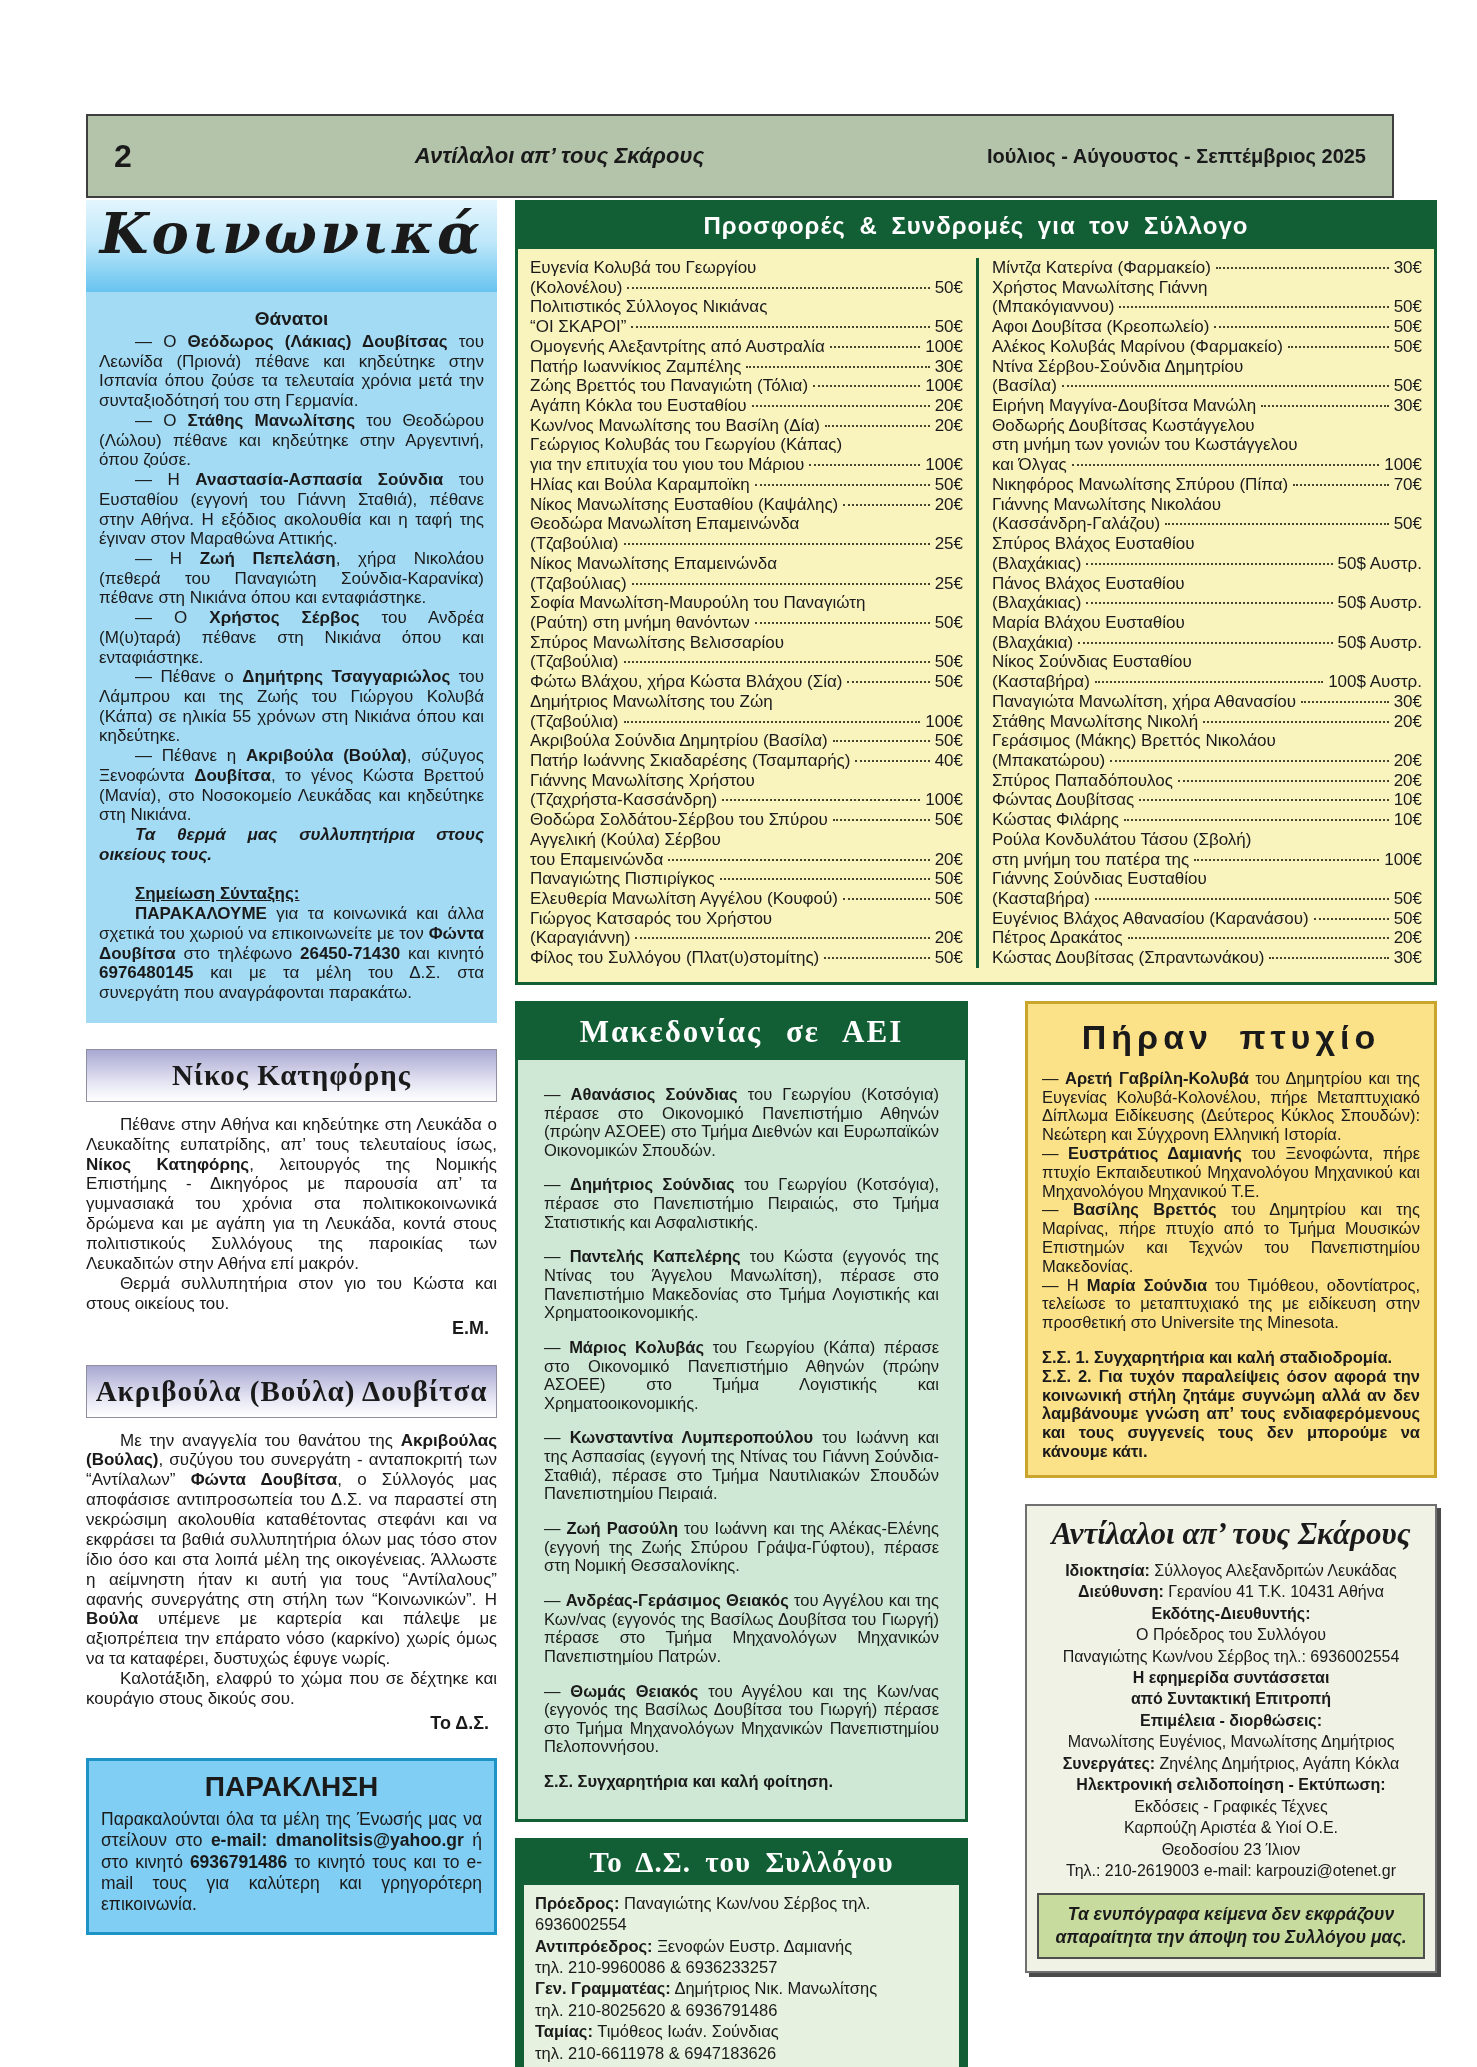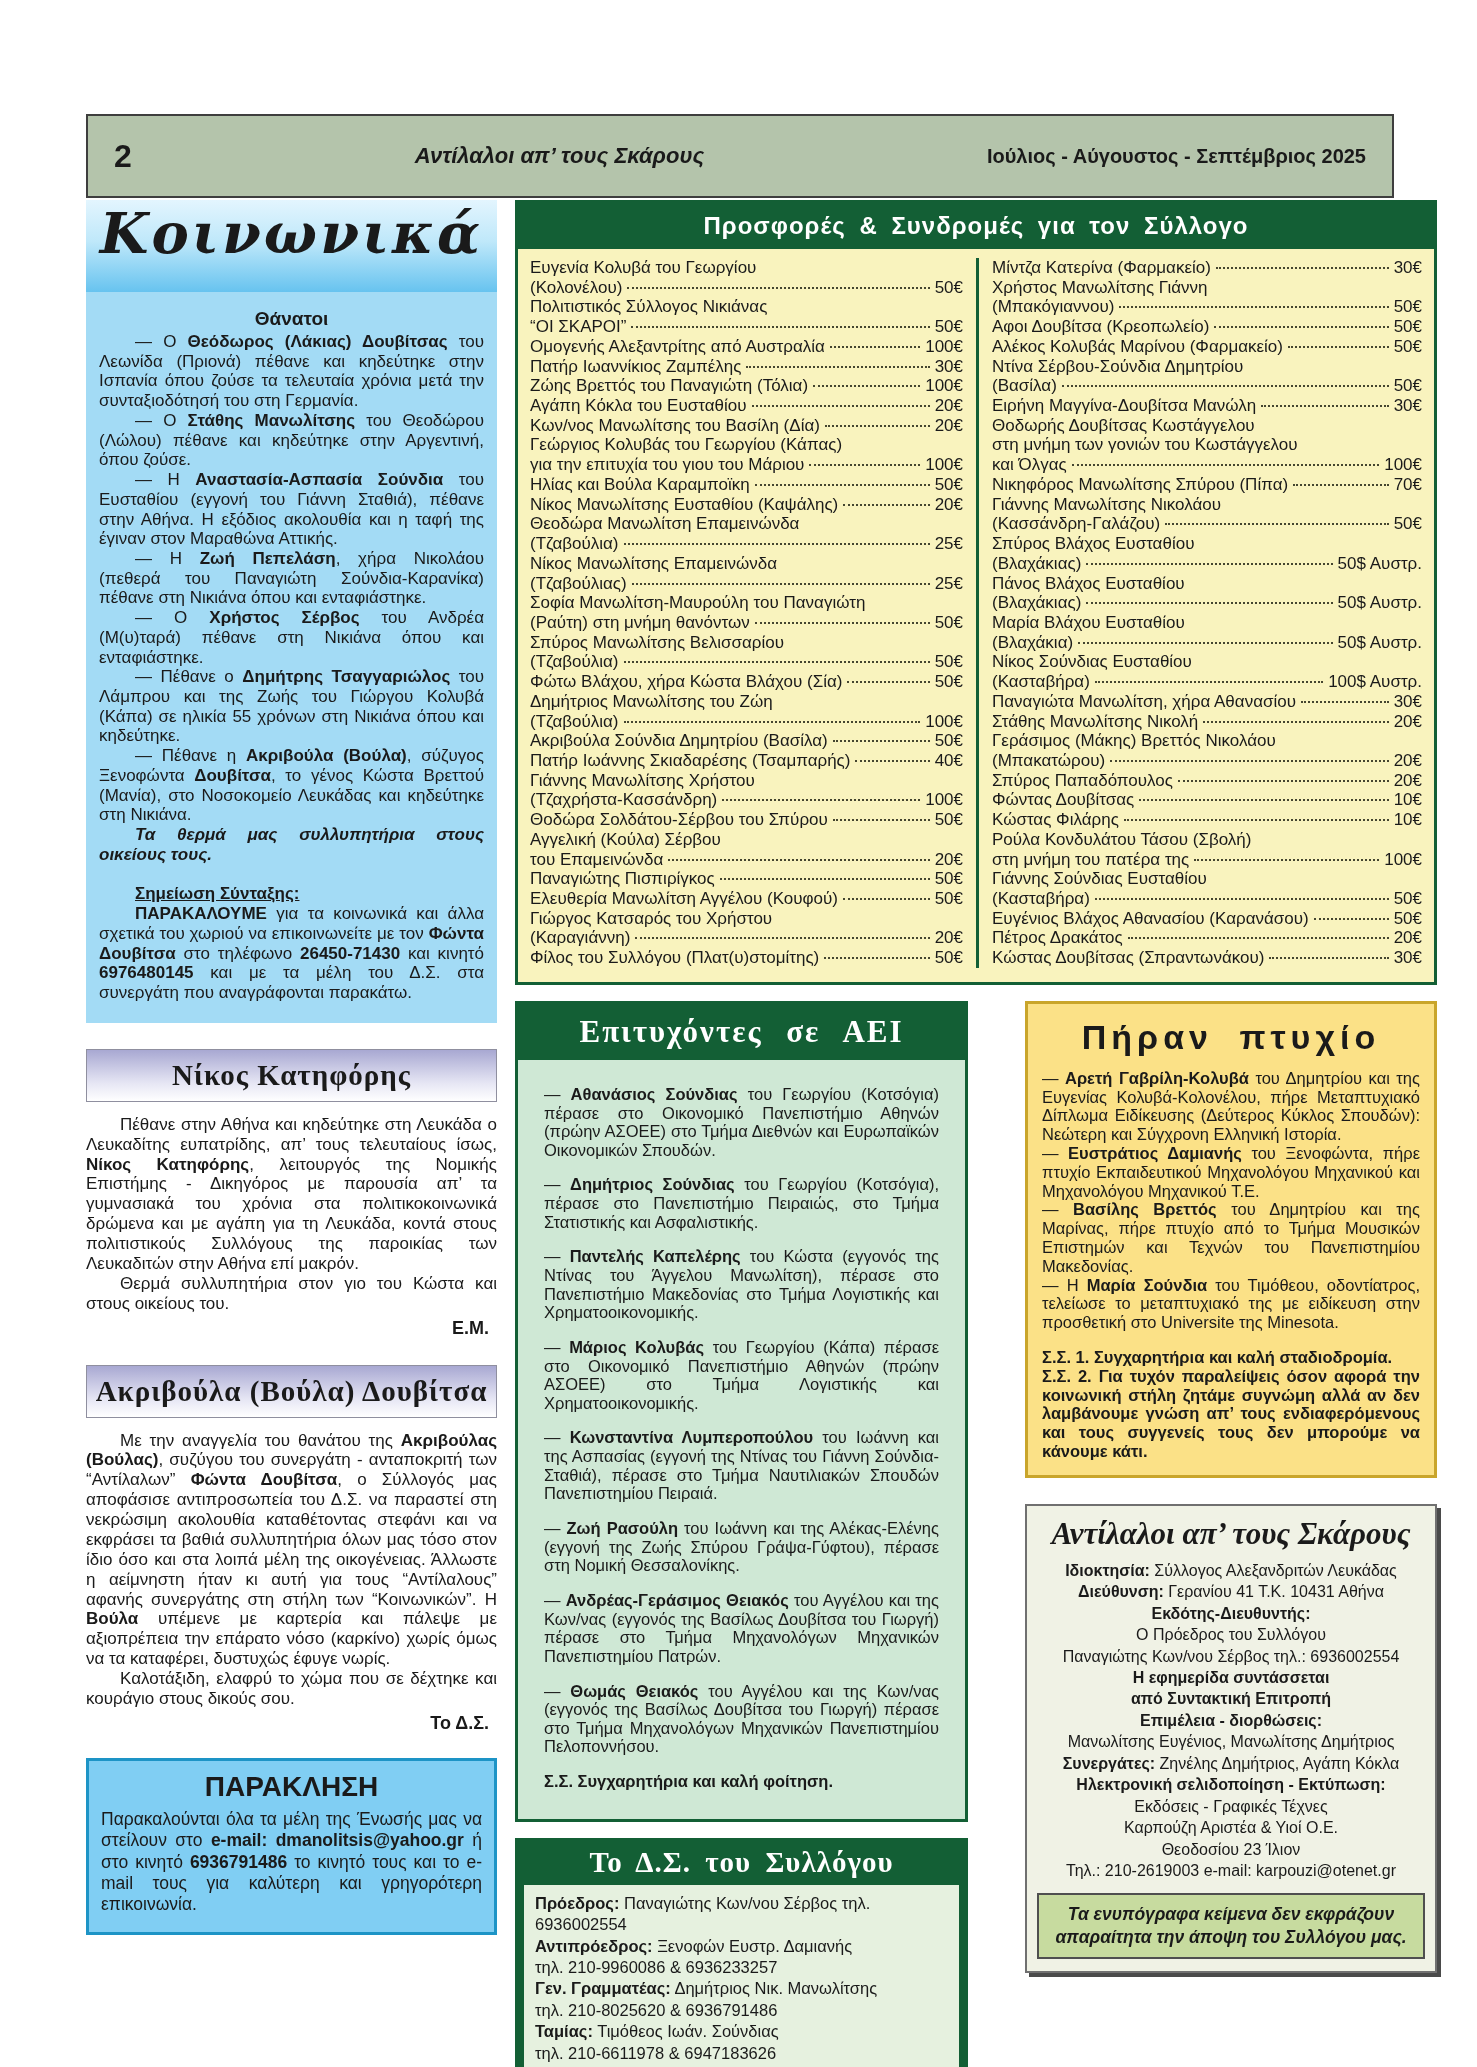--- a/index.html
+++ b/index.html
@@ -527,21 +527,21 @@
               </div>
             </div>
           </div>
       </div>
     </div>
 
     <div class="two-cols">
 
       <div class="col-mid">
         <div class="aei-box">
-          <div class="aei-hdr"><span>Επιτυχόντες σε ΑΕΙ</span></div>
+          <div class="aei-hdr"><span>Μακεδονίας σε ΑΕΙ</span></div>
           <div class="aei-body">
             <div>
                 <p><span>— </span><b>Αθανάσιος Σούνδιας</b><span> του Γεωργίου (Κοτσόγια) πέρασε στο Οικονομικό Πανεπιστήμιο Αθηνών (πρώην ΑΣΟΕΕ) στο Τμήμα Διεθνών και Ευρωπαϊκών Οικονομικών Σπουδών.</span></p>
                 <p><span>— </span><b>Δημήτριος Σούνδιας</b><span> του Γεωργίου (Κοτσόγια), πέρασε στο Πανεπιστήμιο Πειραιώς, στο Τμήμα Στατιστικής και Ασφαλιστικής.</span></p>
                 <p><span>— </span><b>Παντελής Καπελέρης</b><span> του Κώστα (εγγονός της Ντίνας του Άγγελου Μανωλίτση), πέρασε στο Πανεπιστήμιο Μακεδονίας στο Τμήμα Λογιστικής και Χρηματοοικονομικής.</span></p>
                 <p><span>— </span><b>Μάριος Κολυβάς</b><span> του Γεωργίου (Κάπα) πέρασε στο Οικονομικό Πανεπιστήμιο Αθηνών (πρώην ΑΣΟΕΕ) στο Τμήμα Λογιστικής και Χρηματοοικονομικής.</span></p>
                 <p><span>— </span><b>Κωνσταντίνα Λυμπεροπούλου</b><span> του Ιωάννη και της Ασπασίας (εγγονή της Ντίνας του Γιάννη Σούνδια-Σταθιά), πέρασε στο Τμήμα Ναυτιλιακών Σπουδών Πανεπιστημίου Πειραιά.</span></p>
                 <p><span>— </span><b>Ζωή Ρασούλη</b><span> του Ιωάννη και της Αλέκας-Ελένης (εγγονή της Ζωής Σπύρου Γράψα-Γύφτου), πέρασε στη Νομική Θεσσαλονίκης.</span></p>
                 <p><span>— </span><b>Ανδρέας-Γεράσιμος Θειακός</b><span> του Αγγέλου και της Κων/νας (εγγονός της Βασίλως Δουβίτσα του Γιωργή) πέρασε στο Τμήμα Μηχανολόγων Μηχανικών Πανεπιστημίου Πατρών.</span></p>
                 <p><span>— </span><b>Θωμάς Θειακός</b><span> του Αγγέλου και της Κων/νας (εγγονός της Βασίλως Δουβίτσα του Γιωργή) πέρασε στο Τμήμα Μηχανολόγων Μηχανικών Πανεπιστημίου Πελοποννήσου.</span></p>

